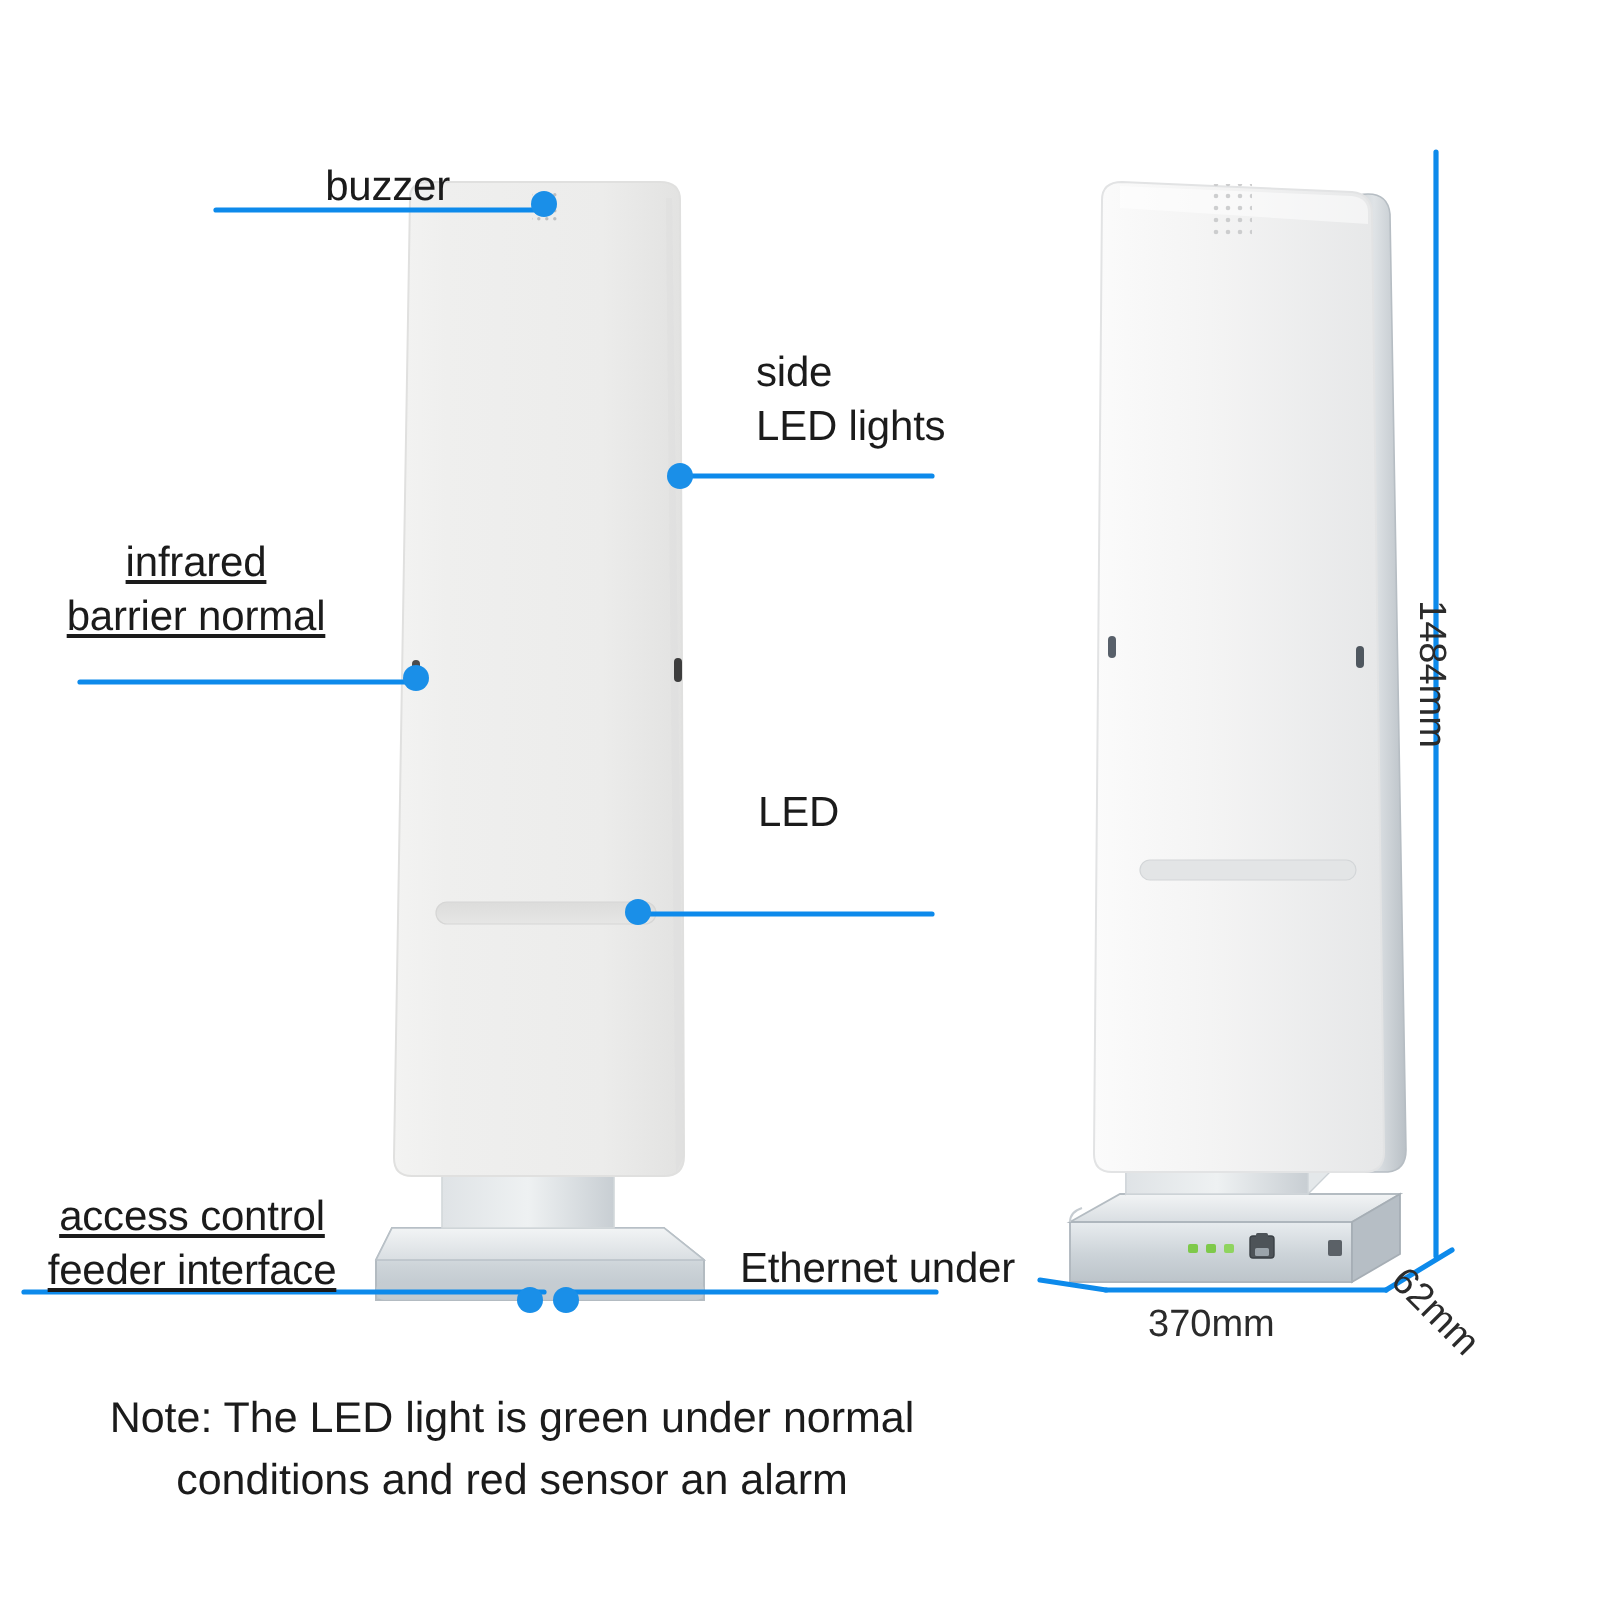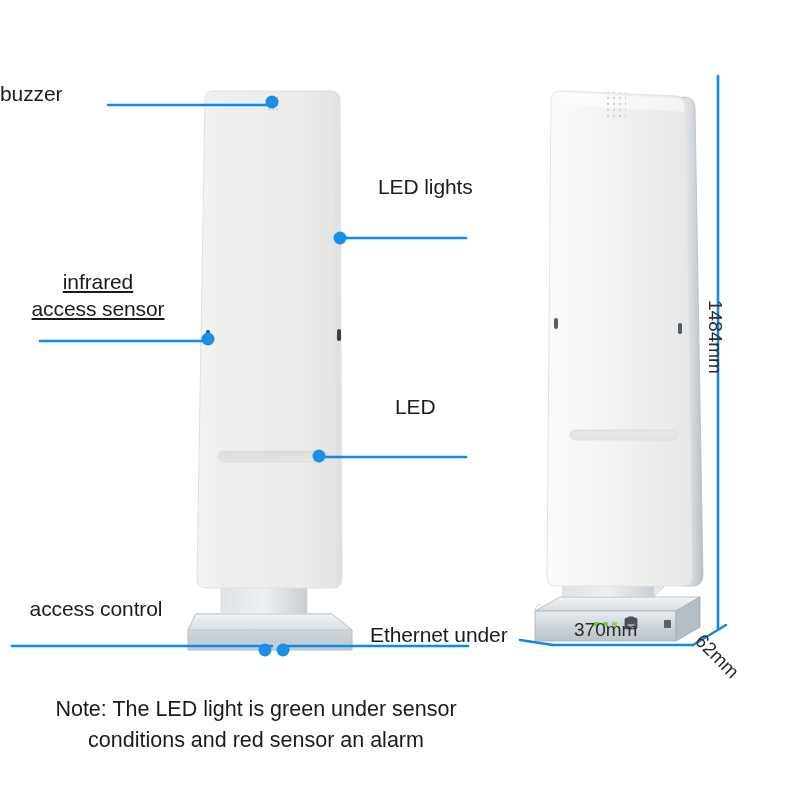--- a/index.html
+++ b/index.html
@@ -15,21 +15,21 @@
   #svg-layer{position:absolute;left:0;top:0;width:800px;height:800px;}
 
   .label{
     position:absolute;
     font-size:21px;
     line-height:27px;
     color:#1b1b1b;
     white-space:nowrap;
     letter-spacing:-0.1px;
   }
-  .label.right-al{text-align:left;}
+  .label.right-al{text-align:right;padding-left:40px;}
   .label.center-al{text-align:center;}
 
   #note{
     position:absolute;
     left:16px;
     top:694px;
     width:480px;
     font-size:21.5px;
     line-height:31px;
     color:#1b1b1b;
@@ -43,21 +43,21 @@
     font-size:19px;
     color:#2b2b2b;
     white-space:nowrap;
   }
   #dim-height-label{
     left:726px;top:300px;
     transform:rotate(90deg);
     transform-origin:left top;
   }
   #dim-width-label{
-    left:574px;top:619px;
+    left:574px;top:652px;
   }
   #dim-depth-label{
     left:706px;top:630px;
     transform:rotate(45deg);
     transform-origin:left top;
   }
 </style>
 </head>
 <body>
 
@@ -247,42 +247,44 @@
       <circle cx="265" cy="650" r="6.5"></circle>
       <circle cx="283" cy="650" r="6.5"></circle>
     </g>
   </svg>
 
   <div class="label right-al" style="left:0;top:80px;width:185px;">
     <div>buzzer</div>
   </div>
 
   <div class="label" style="left:378px;top:173px;width:200px;">
+    <div>side</div>
     <div>LED lights</div>
   </div>
 
   <div class="label center-al" style="left:0;top:268px;width:196px;text-decoration:underline;">
     <div>infrared</div>
-    <div>access sensor</div>
-  </div>
-
-  <div class="label" style="left:379px;top:393px;width:200px;margin-left:16px;">
+    <div>barrier normal</div>
+  </div>
+
+  <div class="label" style="left:379px;top:393px;width:200px;">
     <div>LED</div>
   </div>
 
-  <div class="label center-al" style="left:6px;top:595px;width:180px;">
+  <div class="label center-al" style="left:6px;top:595px;width:180px;text-decoration:underline;">
     <div>access control</div>
+    <div>feeder interface</div>
   </div>
 
   <div class="label" style="left:370px;top:621px;width:180px;">
     <div>Ethernet under</div>
   </div>
 
   <div class="dim-label" id="dim-height-label">1484mm</div>
   <div class="dim-label" id="dim-width-label">370mm</div>
   <div class="dim-label" id="dim-depth-label">62mm</div>
 
   <div id="note">
-    <span class="l1">Note: The LED light is green under sensor</span>
+    <span class="l1">Note: The LED light is green under normal</span>
     <span class="l2">conditions and red sensor an alarm</span>
   </div>
 
 </div>
 
 </body></html>

